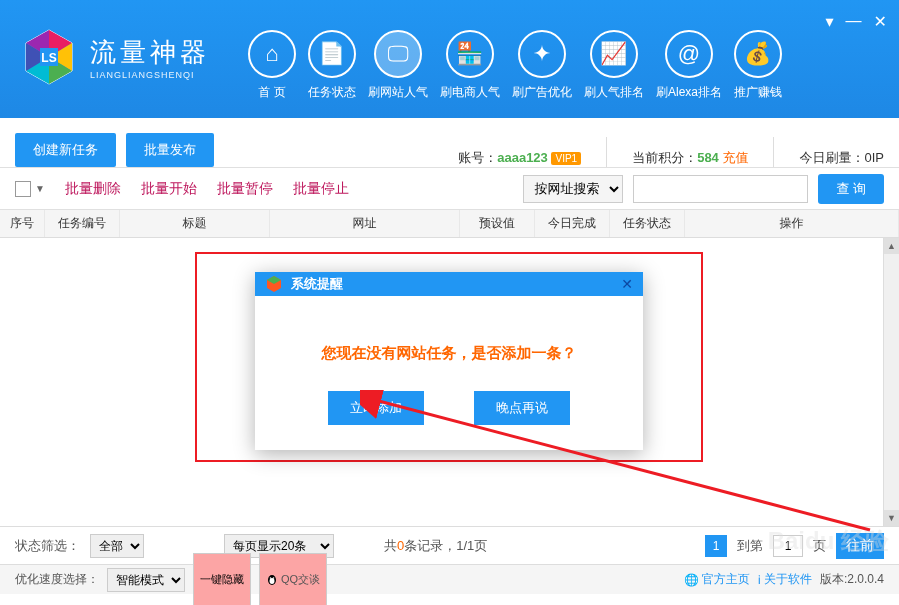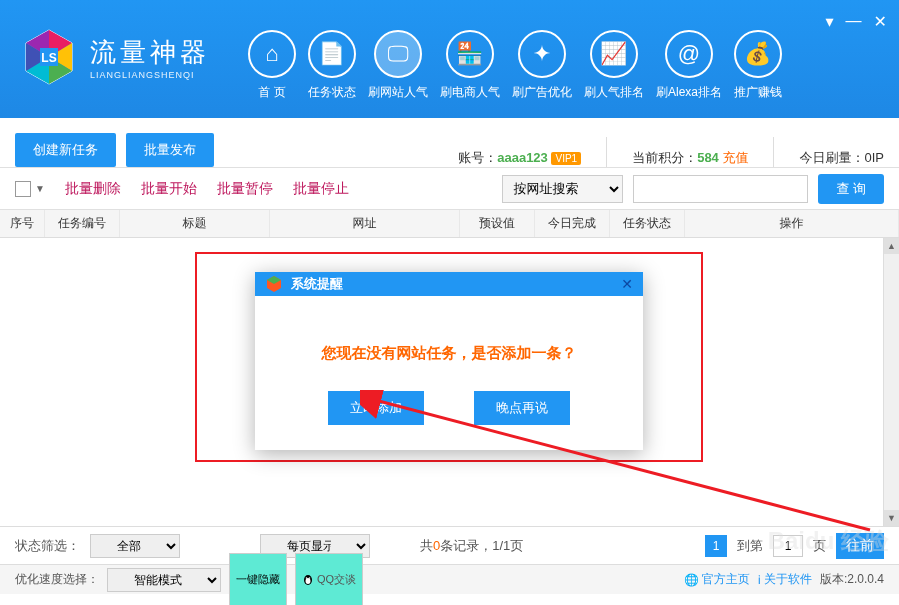--- a/index.html
+++ b/index.html
@@ -28,21 +28,21 @@
 .toolbar-text { font-size: 13px; color: #333; }
 .vip-badge { background: #ff9800; color: #fff; padding: 1px 4px; font-size: 10px; border-radius: 2px; }
 .accent-green { color: #4caf50; font-weight: bold; }
 .accent-orange { color: #ff6600; cursor: pointer; }
 .divider-v { width: 1px; height: 30px; background: #ddd; margin: 0 15px; }
 
 .action-bar { height: 42px; display: flex; align-items: center; padding: 0 15px; gap: 4px; border-bottom: 1px solid #e0e0e0; }
 .checkbox-sel { width: 16px; height: 16px; border: 1px solid #999; }
 .dropdown-arrow { font-size: 10px; color: #666; margin-right: 8px; }
 .action-link { color: #be185d; font-size: 14px; padding: 0 8px; cursor: pointer; }
-.search-select { height: 28px; border: 1px solid #ccc; padding: 0 6px; font-size: 13px; background: #f5f5f5; width: 121px; margin-right: 6px; }
+.search-select { height: 28px; border: 1px solid #ccc; padding: 0 6px; font-size: 13px; background: #f5f5f5; width: 100px; margin-right: 6px; }
 .search-input { height: 28px; border: 1px solid #ccc; width: 175px; padding: 0 6px; margin-right: 6px; }
 .btn-query { background: #2196f3; color: #fff; border: none; padding: 6px 18px; font-size: 13px; cursor: pointer; border-radius: 3px; }
 
 .table-header { height: 28px; display: flex; background: #f5f5f5; border-bottom: 1px solid #ddd; }
 .th { font-size: 12px; color: #333; display: flex; align-items: center; justify-content: center; border-right: 1px solid #e8e8e8; }
 .th-seq { width: 45px; }
 .th-tasknum { width: 75px; }
 .th-title { width: 150px; }
 .th-url { width: 190px; }
 .th-preset { width: 75px; }
@@ -61,29 +61,29 @@
 .dialog-title { font-size: 13px; font-weight: bold; flex: 1; }
 .dialog-close { color: #0d47a1; font-size: 14px; cursor: pointer; }
 .dialog-body { padding: 48px 20px 25px; text-align: center; }
 .dialog-msg { color: #ff6600; font-size: 15px; font-weight: bold; margin-bottom: 28px; }
 .dialog-buttons { display: flex; justify-content: center; gap: 50px; }
 .dlg-btn { background: #2196f3; color: #fff; border: none; padding: 8px 22px; font-size: 13px; cursor: pointer; }
 
 .arrow-svg { position: absolute; left: 360px; top: 390px; width: 530px; height: 145px; pointer-events: none; }
 
 .pagination { height: 38px; border-top: 1px solid #ddd; display: flex; align-items: center; padding: 0 15px; font-size: 13px; color: #555; gap: 10px; }
-.page-select { height: 24px; border: 1px solid #ccc; font-size: 12px; padding: 0 22px; }
+.page-select { height: 24px; border: 1px solid #ccc; font-size: 12px; padding: 0 4px; }
 .page-orange { color: #ff6600; }
 .page-num-box { background: #2196f3; color: #fff; width: 22px; height: 22px; display: inline-flex; align-items: center; justify-content: center; font-size: 12px; }
 .page-input { width: 30px; height: 22px; border: 1px solid #ccc; text-align: center; font-size: 12px; }
 .btn-go { background: #2196f3; color: #fff; border: none; padding: 4px 10px; font-size: 14px; cursor: pointer; }
 
 .footer { height: 30px; background: #f5f5f5; border-top: 1px solid #ddd; display: flex; align-items: center; padding: 0 15px; font-size: 12px; color: #555; gap: 8px; }
 .footer-link { color: #2196f3; cursor: pointer; display: inline-flex; align-items: center; gap: 3px; }
-.qq-btn { background: #5eead4; border: 1px solid #ccc; padding: 18px 6px; font-size: 11px; display: inline-flex; align-items: center; gap: 3px; cursor: pointer; }
+.qq-btn { background: #fca5a5; border: 1px solid #ccc; padding: 18px 6px; font-size: 11px; display: inline-flex; align-items: center; gap: 3px; cursor: pointer; }
 .penguin { width: 12px; height: 12px; }
 
 .watermark { position: absolute; right: 10px; bottom: 48px; opacity: 0.4; font-size: 24px; color: #ddd; font-weight: bold; pointer-events: none; }
 </style>
 </head>
 <body>
 
 <div class="header">
   <div class="window-controls">
     <span>▾</span>

